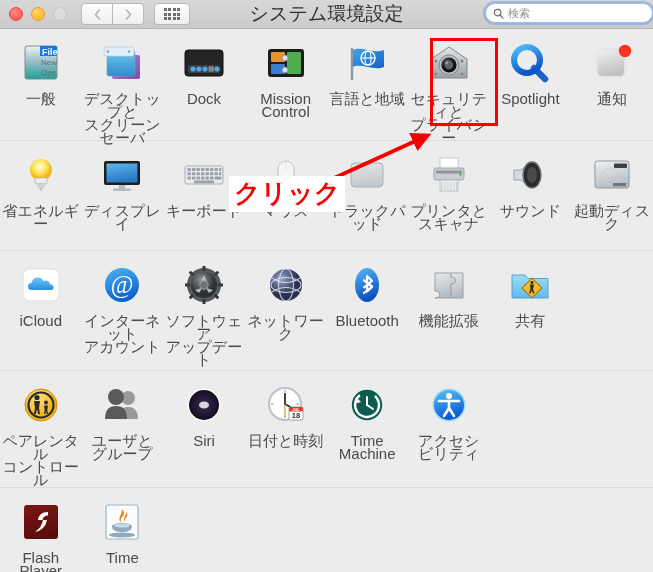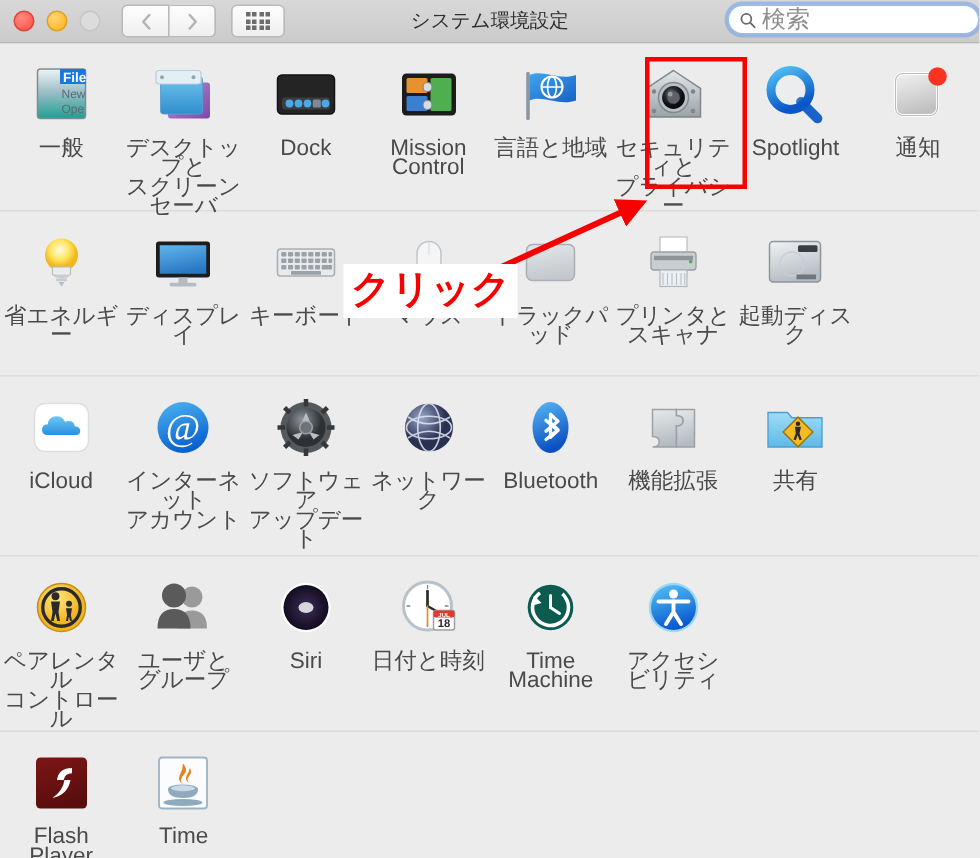--- a/index.html
+++ b/index.html
@@ -76,21 +76,21 @@
     grid-template-columns: repeat(4, 3px);
     grid-template-rows: repeat(3, 3px);
     gap: 1.5px;
   }
   .dots i { background: #6d6d6d; width: 3px; height: 3px; display: block; }
 
   #win-title {
     position: absolute;
     left: 0; right: 0;
     text-align: center;
-    font-size: 13px;
+    font-size: 19px;
     color: #2e2e2e;
     pointer-events: none;
   }
 
   #search-field {
     position: absolute;
     right: 0px;
     top: 3px;
     width: 168px;
     height: 20px;
@@ -102,21 +102,21 @@
     align-items: center;
     padding-left: 7px;
     box-sizing: border-box;
   }
   #search-field .mag {
     width: 11px; height: 11px;
     flex: 0 0 auto;
     margin-right: 4px;
   }
   #search-placeholder {
-    font-size: 16px;
+    font-size: 11px;
     color: #8e8e8e;
   }
 
   
   #content {
     position: relative;
     background: #ececec;
   }
   .pref-row {
     position: relative;
@@ -511,20 +511,30 @@
               <line x1="27" y1="29" x2="27" y2="37"></line>
                 <line x1="29.5" y1="29" x2="29.5" y2="37"></line>
             </g>
             <circle cx="33.5" cy="21.5" r="1.2" fill="#4caf50"></circle>
           </svg>
         </div>
         <div class="pref-label">プリンタと
 スキャナ</div>
       </div>
 
+      <div class="pref-item">
+        <div class="icon-wrap">
+          <svg width="44" height="44" viewBox="0 0 44 44">
+            <path d="M6 17 L13 17 L22 9 L22 35 L13 27 L6 27 Z" fill="#d5d9dc" stroke="#9aa1a7" stroke-width="1"></path>
+            <ellipse cx="24" cy="22" rx="9" ry="13" fill="#2b2b2b" stroke="#6e7479" stroke-width="1.4"></ellipse>
+            <ellipse cx="24" cy="22" rx="5" ry="8" fill="#4a4a4a"></ellipse>
+          </svg>
+        </div>
+        <div class="pref-label">サウンド</div>
+      </div>
 
       <div class="pref-item">
         <div class="icon-wrap">
           <svg width="44" height="44" viewBox="0 0 44 44">
             <defs>
               <linearGradient id="hddG" x1="0" y1="0" x2="0.3" y2="1">
                 <stop offset="0" stop-color="#f0f2f4"></stop>
                   <stop offset="1" stop-color="#b6bdc3"></stop>
               </linearGradient>
             </defs>

